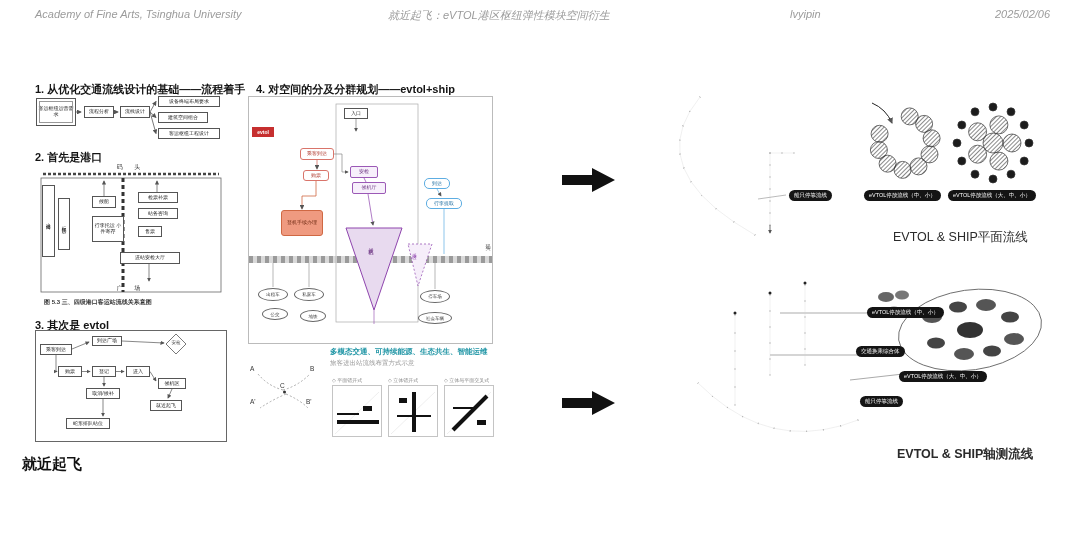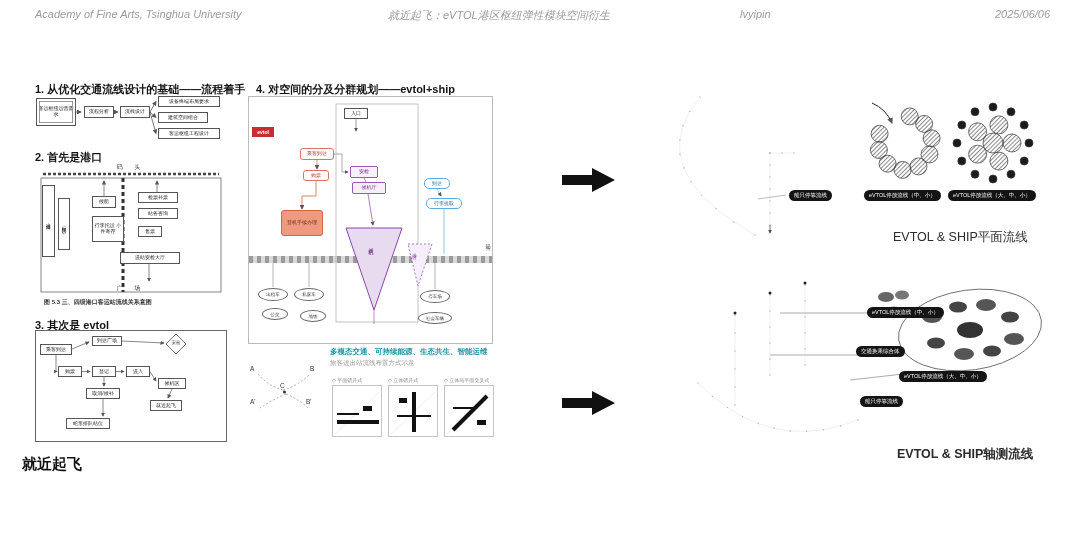--- a/index.html
+++ b/index.html
@@ -49,22 +49,22 @@
         <line x1="3.5" y1="0.5" x2="3.5" y2="6.5" stroke="#2c2c2c" stroke-width="1"></line>
       </marker>
       <pattern id="hatch" width="3" height="3" patternUnits="userSpaceOnUse" patternTransform="rotate(45)">
         <line x1="0" y1="0" x2="0" y2="3" stroke="#3a3a3a" stroke-width="1.2"></line>
       </pattern>
     </defs>
   </svg>
 
   <div class="hdr" style="left:35px;">Academy of Fine Arts, Tsinghua University</div>
   <div class="hdr" style="left:388px;">就近起飞：eVTOL港区枢纽弹性模块空间衍生</div>
-  <div class="hdr" style="left:740px;">lvyipin</div>
-  <div class="hdr" style="left:995px;">2025/06/06</div>
+  <div class="hdr" style="left:790px;">lvyipin</div>
+  <div class="hdr" style="left:995px;">2025/02/06</div>
 
   <div class="sec-h" style="left:35px;top:82px;">1. 从优化交通流线设计的基础——流程着手</div>
   <svg class="abs" style="left:35px;top:94px;" width="200" height="50">
     <line x1="41" y1="18" x2="46" y2="18" stroke="#555" stroke-width="0.8" marker-end="url(#arr)"></line>
     <line x1="79" y1="18" x2="83" y2="18" stroke="#555" stroke-width="0.8" marker-end="url(#arr)"></line>
     <line x1="115" y1="18" x2="121" y2="7.5" stroke="#555" stroke-width="0.8" marker-end="url(#arr)"></line>
     <line x1="115" y1="18" x2="121" y2="23.5" stroke="#555" stroke-width="0.8" marker-end="url(#arr)"></line>
     <line x1="115" y1="18" x2="121" y2="39.5" stroke="#555" stroke-width="0.8" marker-end="url(#arr)"></line>
   </svg>
   <div class="box" style="left:36px;top:98px;width:40px;height:28px;outline:1px solid #999;outline-offset:-4px;">客运枢纽运营需求</div>

